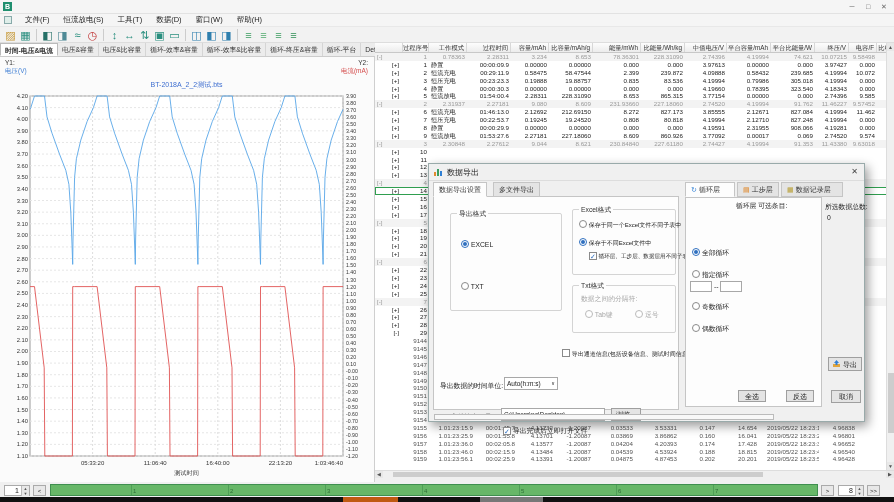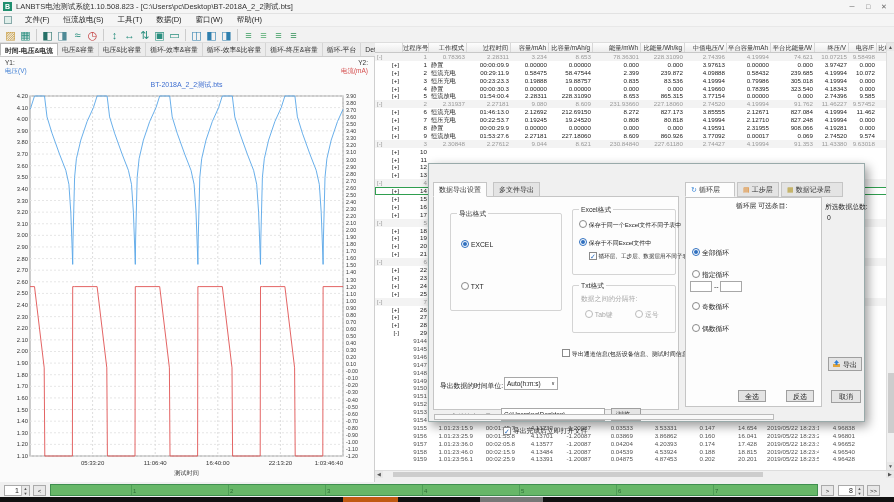--- a/index.html
+++ b/index.html
@@ -81,21 +81,20 @@
   .inp{position:absolute;background:#fff;border:1px solid #a8a8a8;font-size:6.5px;line-height:11px;padding:0 2px;color:#222;white-space:nowrap;overflow:hidden;}
   #dlg-pbar{position:absolute;left:5px;top:250px;width:340px;height:6px;border:1px solid #bbb;background:#f8f8f8;}
 </style>
 </head>
 <body>
 
 <div id="app">
 
   <div id="titlebar">
     <div id="app-logo">B</div>
-    <div id="win-title">LANBTS电池测试系统1.10.508.823 - [C:\Users\pc\Desktop\BT-2018A_2_2测试.bts]</div>
     <div id="win-controls">
       <span>─</span>
       <span>□</span>
       <span>✕</span>
     </div>
   </div>
 
   <div id="menubar">
     <div id="menu-icon"></div>
   <div class="menu-item">文件(F)</div>
@@ -1029,20 +1028,29 @@
     <div id="page-num2"><span>8</span><span class="spin">▲<br>▼</span></div>
     <div class="pbtn">&gt;&gt;</div>
   </div>
 
   <div id="taskbar">
       <div class="seg1"></div>
       <div class="seg2"></div>
     </div>
 
   <div id="dialog">
+    <div id="dlg-title">
+      <svg width="10" height="10" style="margin-left:4px">
+        <rect x="1" y="5" width="2" height="4" fill="#e08a2e"></rect>
+          <rect x="4" y="2" width="2" height="7" fill="#3a9d5f"></rect>
+          <rect x="7" y="4" width="2" height="5" fill="#2f7fd4"></rect>
+      </svg>
+      <span class="txt">数据导出</span>
+      <span id="dlg-close">✕</span>
+    </div>
 
     <div class="dtab active" style="left:4px;top:18px">数据导出设置</div>
     <div class="dtab" style="left:64px;top:18px">多文件导出</div>
 
     <div class="dpanel" style="left:4px;top:32px;width:246px;height:214px">
 
       <div class="gb" style="left:16px;top:16px;width:112px;height:98px">
         <span class="lg">导出格式</span>
         <div class="dlbl" style="left:10px;top:26px"><span class="rad on"><i></i></span> <span>EXCEL</span></div>
         <div class="dlbl" style="left:10px;top:68px"><span class="rad"></span> <span>TXT</span></div>

